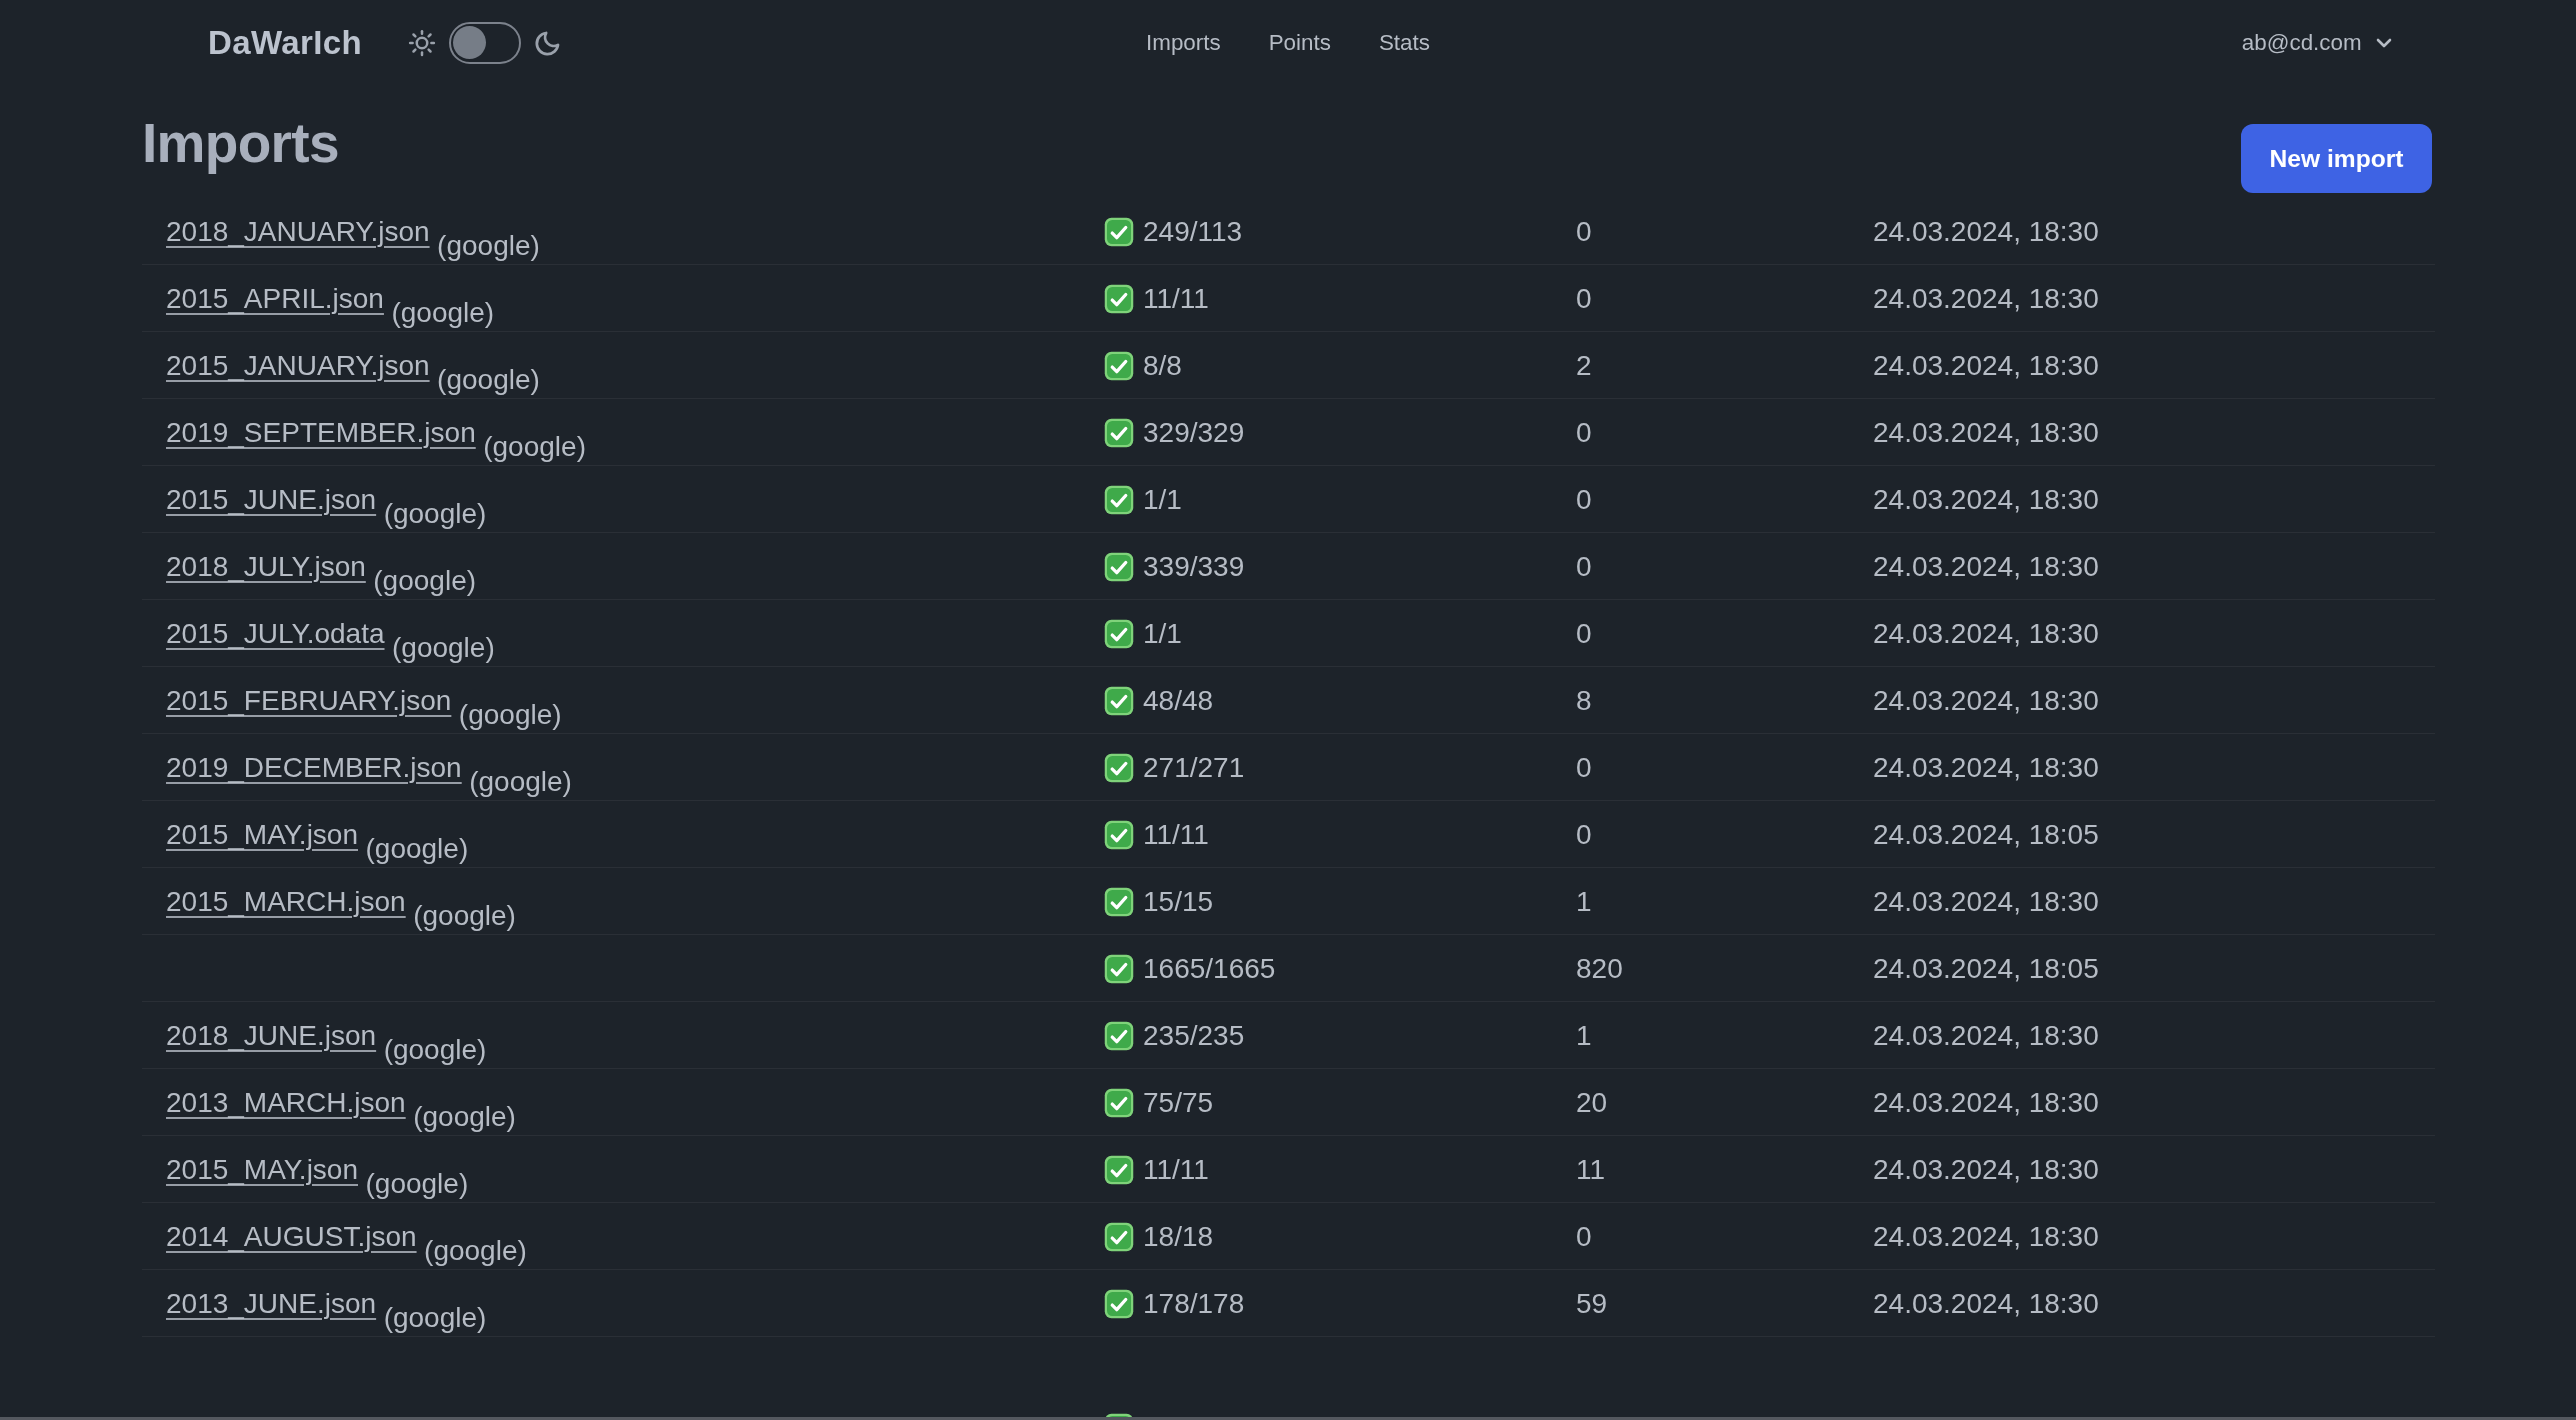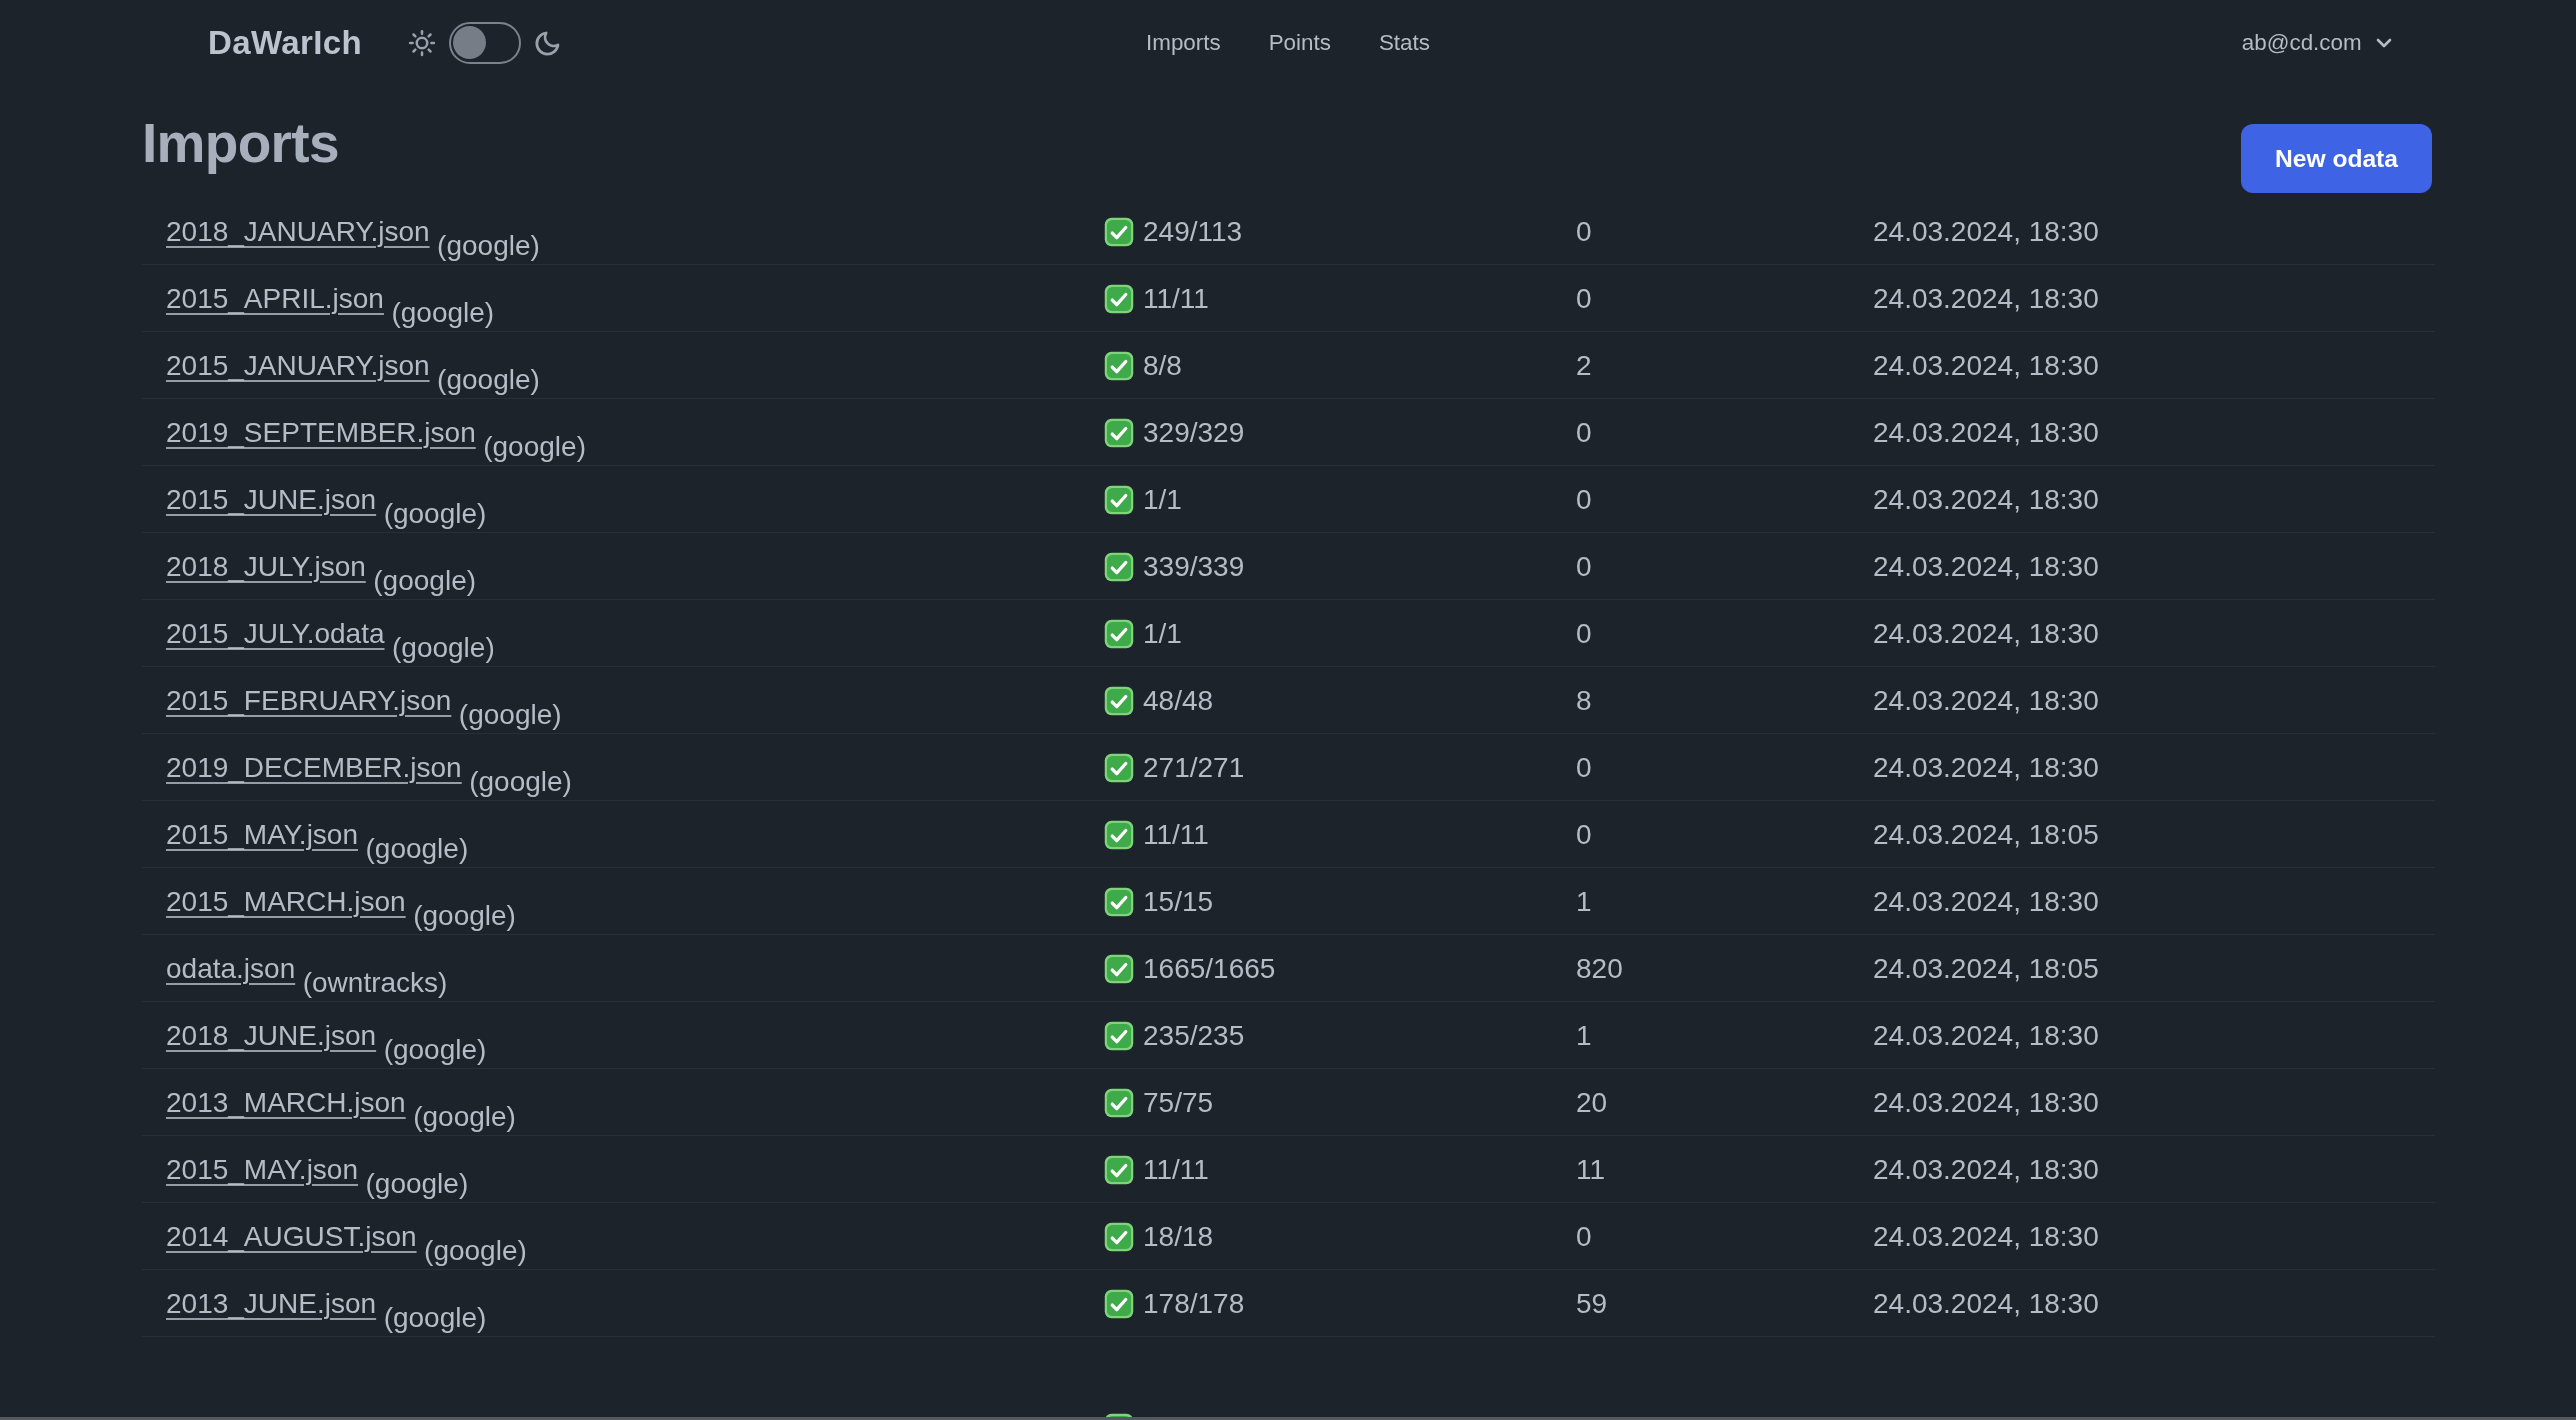--- a/index.html
+++ b/index.html
@@ -153,21 +153,21 @@
 
     <div class="user-menu">
       <span class="user-email">ab@cd.com</span>
       <svg class="icon-chevron" viewBox="0 0 24 24" fill="none" stroke="#b6bcc5" stroke-width="2.6" stroke-linecap="round" stroke-linejoin="round">
         <path d="M6 9l6 6 6-6"></path>
       </svg>
     </div>
   </header>
 
   <h1 class="page-title">Imports</h1>
-  <button class="new-import-btn">New odata</button>
+  <button class="new-import-btn">New import</button>
 
   <div class="imports-table">
     <div id="table-body">
     <div class="row">
       <div class="cell col-name">
         <a class="file-link">2018_JANUARY.json</a>
         <span class="file-source">(google)</span>
       </div>
       <div class="cell col-processed">
         <svg class="check-emoji" viewBox="0 0 40 40">
@@ -345,24 +345,20 @@
           <rect x="4" y="4" width="32" height="32" rx="7" fill="#3faa4a"></rect>
           <path d="M11 21.5l6 6 12-13.5" stroke="#ffffff" stroke-width="4.4" fill="none" stroke-linecap="round" stroke-linejoin="round"></path>
         </svg>
         <span>15/15</span>
       </div>
       <div class="cell col-doubles">1</div>
       <div class="cell col-created">24.03.2024, 18:30</div>
     </div>
 
     <div class="row">
-      <div class="cell col-name">
-        <a class="file-link">odata.json</a>
-        <span class="file-source">(owntracks)</span>
-      </div>
       <div class="cell col-processed">
         <svg class="check-emoji" viewBox="0 0 40 40">
           <rect x="1" y="1" width="38" height="38" rx="9" fill="#7fd37a"></rect>
           <rect x="4" y="4" width="32" height="32" rx="7" fill="#3faa4a"></rect>
           <path d="M11 21.5l6 6 12-13.5" stroke="#ffffff" stroke-width="4.4" fill="none" stroke-linecap="round" stroke-linejoin="round"></path>
         </svg>
         <span>1665/1665</span>
       </div>
       <div class="cell col-doubles">820</div>
       <div class="cell col-created">24.03.2024, 18:05</div>

